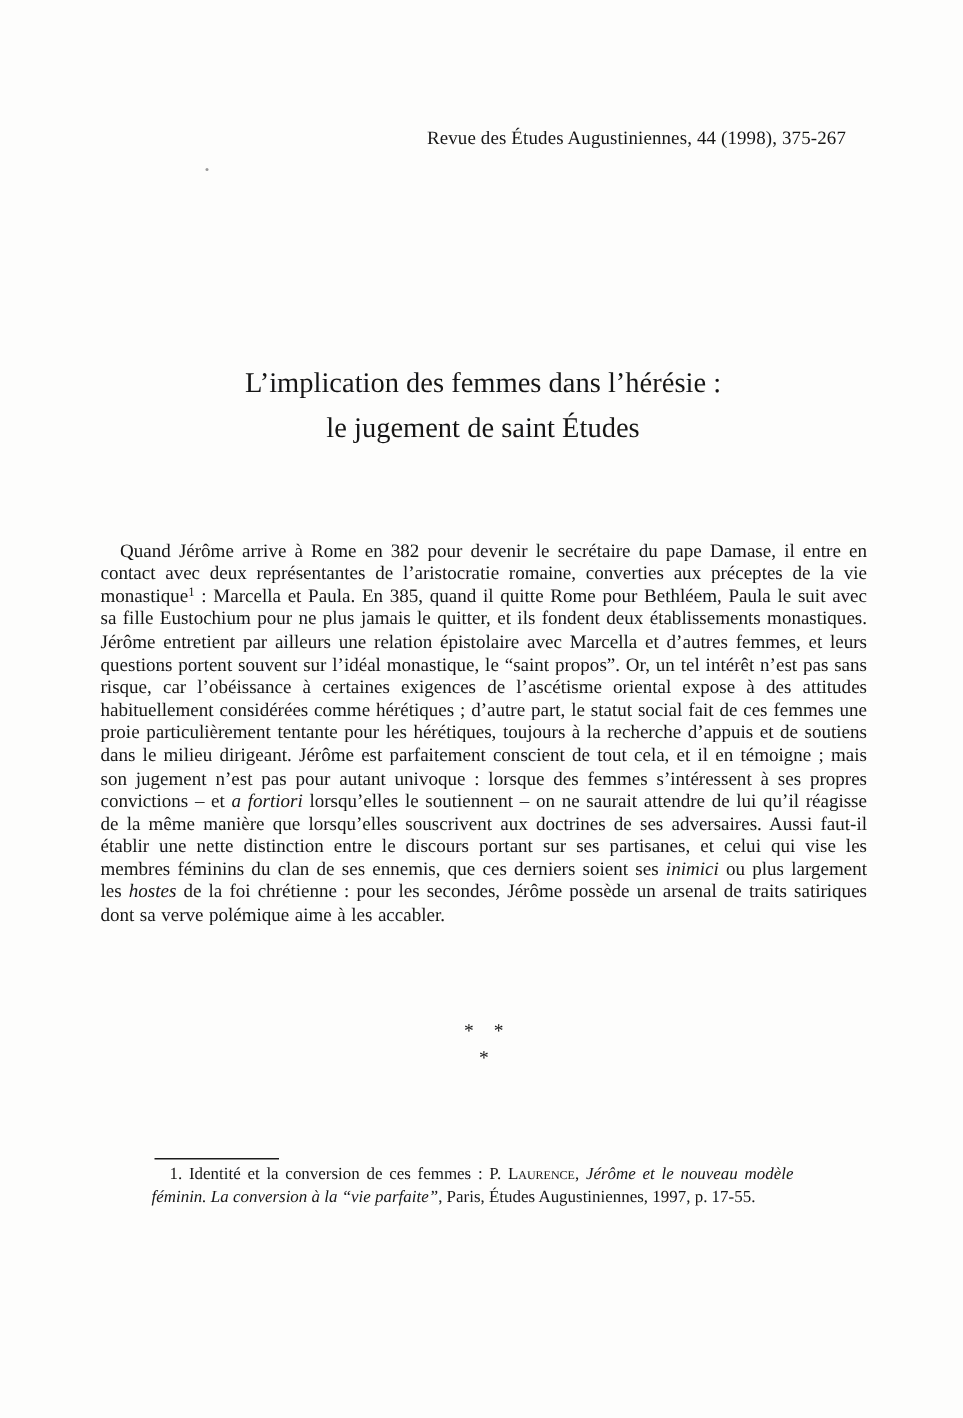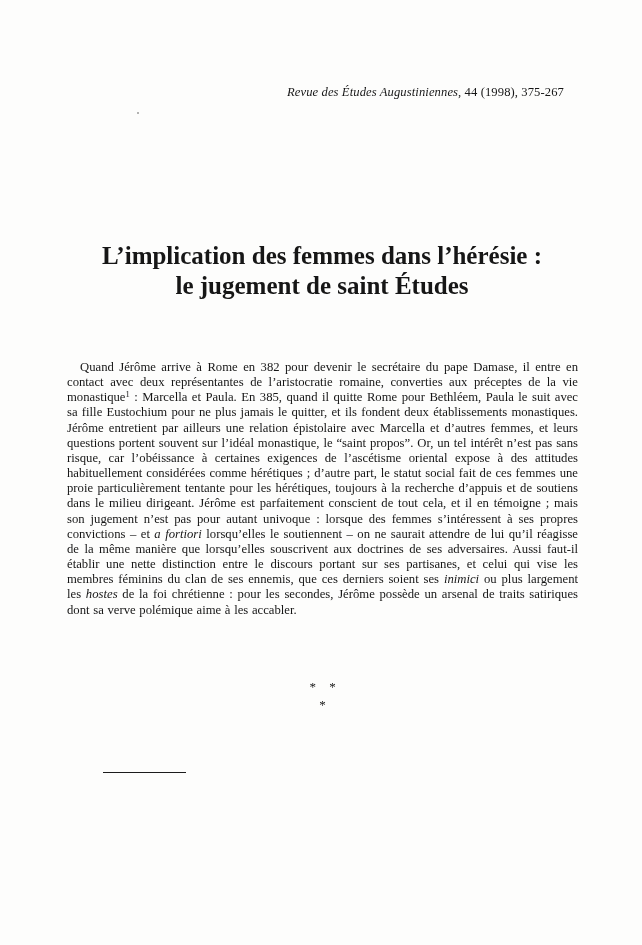--- a/index.html
+++ b/index.html
@@ -22,43 +22,43 @@
   .running-head {
     position: absolute;
     top: 85px;
     left: 67px;
     width: 497px;
     text-align: right;
     font-size: 12.6px;
     letter-spacing: 0.1px;
     white-space: nowrap;
   }
-  .running-head .journal { font-style: italic; }
+  .running-head .journal { }
 
   
   .artifact-dot {
     position: absolute;
     left: 137px;
     top: 112px;
     width: 2px;
     height: 2px;
     background: #9a9a9a;
     border-radius: 50%;
   }
 
   
   .article-title {
     position: absolute;
     top: 241px;
     left: 66px;
     width: 512px;
     text-align: center;
-    font-size: 25px;
+    font-size: 19px;
     line-height: 30px;
-    font-weight: bold;
+    font-weight: normal;
     margin: 0;
   }
 
   
   .body-par {
     position: absolute;
     top: 360px;
     left: 67px;
     width: 511px;
     margin: 0;
@@ -127,14 +127,15 @@
 
   <p class="body-par"><span>Quand Jérôme arrive à Rome en 382 pour devenir le secrétaire du pape Damase, il entre en contact avec deux représentantes de l’aristocratie romaine, converties aux préceptes de la vie monastique</span><sup class="fn-ref">1</sup><span> : Marcella et Paula. En 385, quand il quitte Rome pour Bethléem, Paula le suit avec sa fille Eustochium pour ne plus jamais le quitter, et ils fondent deux établissements monastiques. Jérôme entretient par ailleurs une relation épistolaire avec Marcella et d’autres femmes, et leurs questions portent souvent sur l’idéal monastique, le “saint propos”. Or, un tel intérêt n’est pas sans risque, car l’obéissance à certaines exigences de l’ascétisme oriental expose à des attitudes habituellement considérées comme hérétiques ; d’autre part, le statut social fait de ces femmes une proie particulièrement tentante pour les hérétiques, toujours à la recherche d’appuis et de soutiens dans le milieu dirigeant. Jérôme est parfaitement conscient de tout cela, et il en témoigne ; mais son jugement n’est pas pour autant univoque : lorsque des femmes s’intéressent à ses propres convictions – et </span><em>a fortiori</em><span> lorsqu’elles le soutiennent – on ne saurait attendre de lui qu’il réagisse de la même manière que lorsqu’elles souscrivent aux doctrines de ses adversaires. Aussi faut-il établir une nette distinction entre le discours portant sur ses partisanes, et celui qui vise les membres féminins du clan de ses ennemis, que ces derniers soient ses </span><em>inimici</em><span> ou plus largement les </span><em>hostes</em><span> de la foi chrétienne : pour les secondes, Jérôme possède un arsenal de traits satiriques dont sa verve polémique aime à les accabler.</span></p>
 
   <div class="divider">
     <div class="row-top">* *</div>
     <div class="row-bottom">*</div>
   </div>
 
   <div class="fn-rule"></div>
 
+  <p class="footnote"><span>1.</span><span> Identité et la conversion de ces femmes : P. </span><span class="sc">Laurence</span><span>, </span><em>Jérôme et le nouveau modèle féminin. La conversion à la “vie parfaite”</em><span>, Paris, Études Augustiniennes, 1997, p. 17-55.</span></p>
 
 </div>
 
 </body></html>

